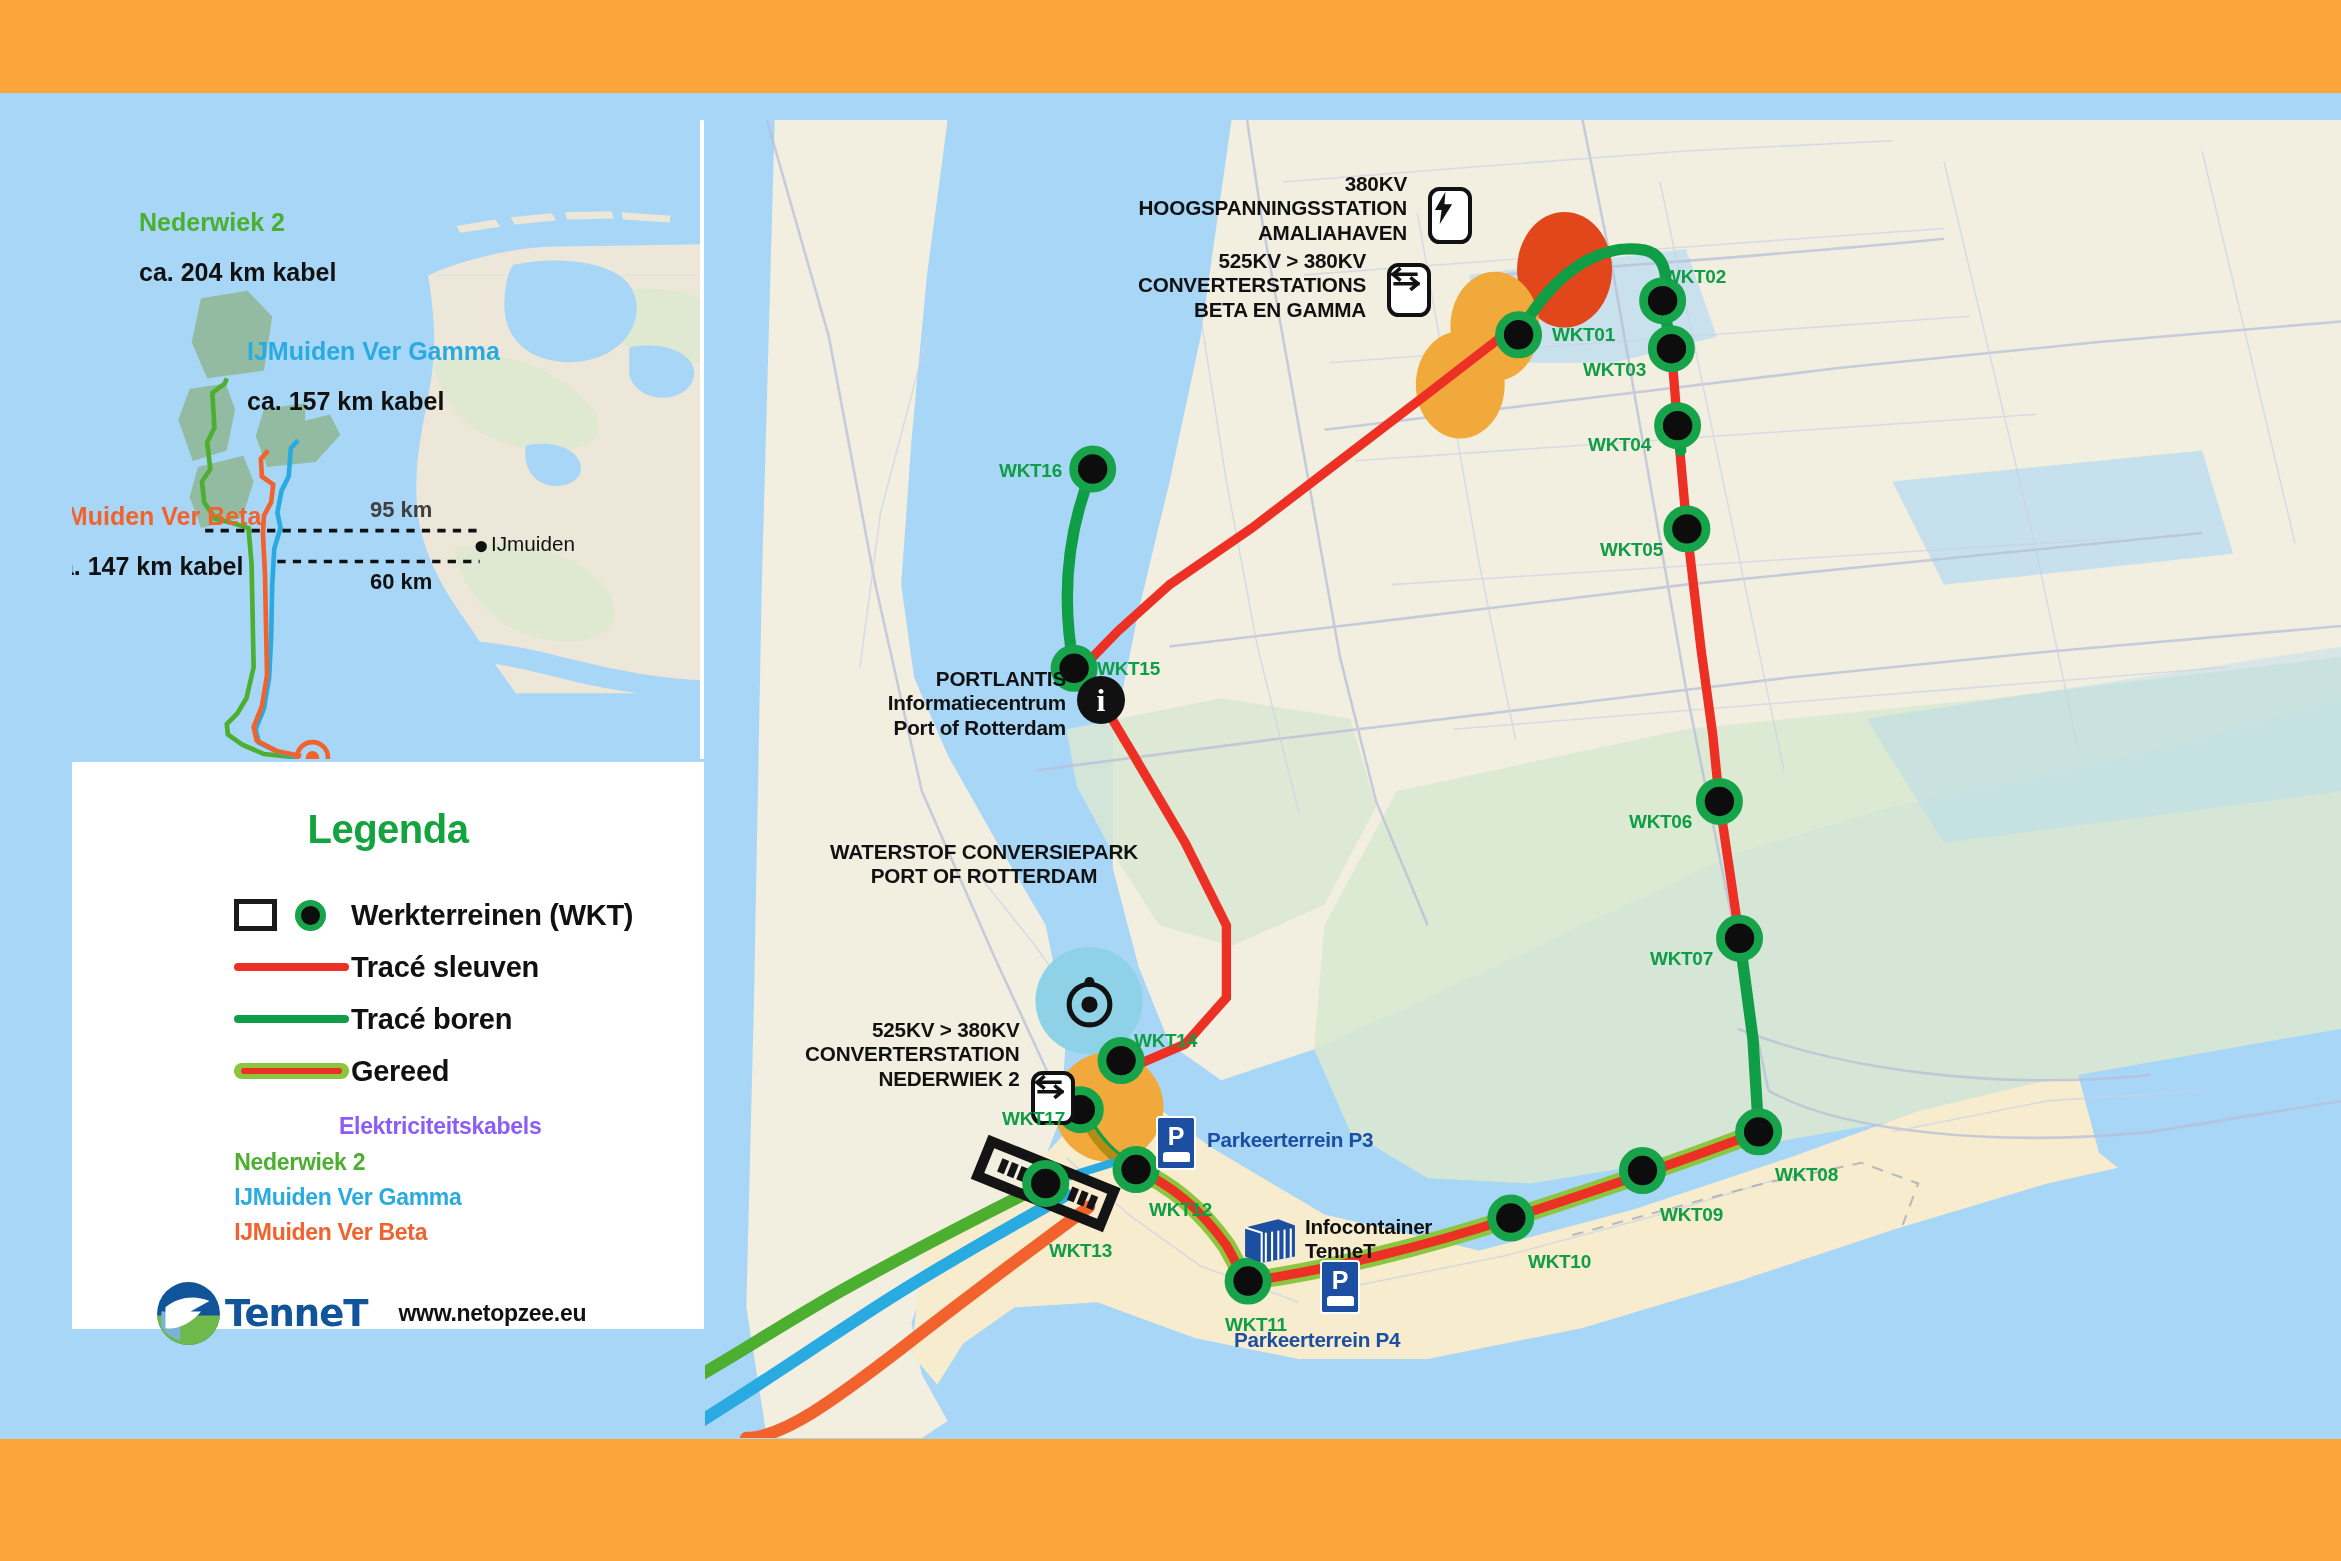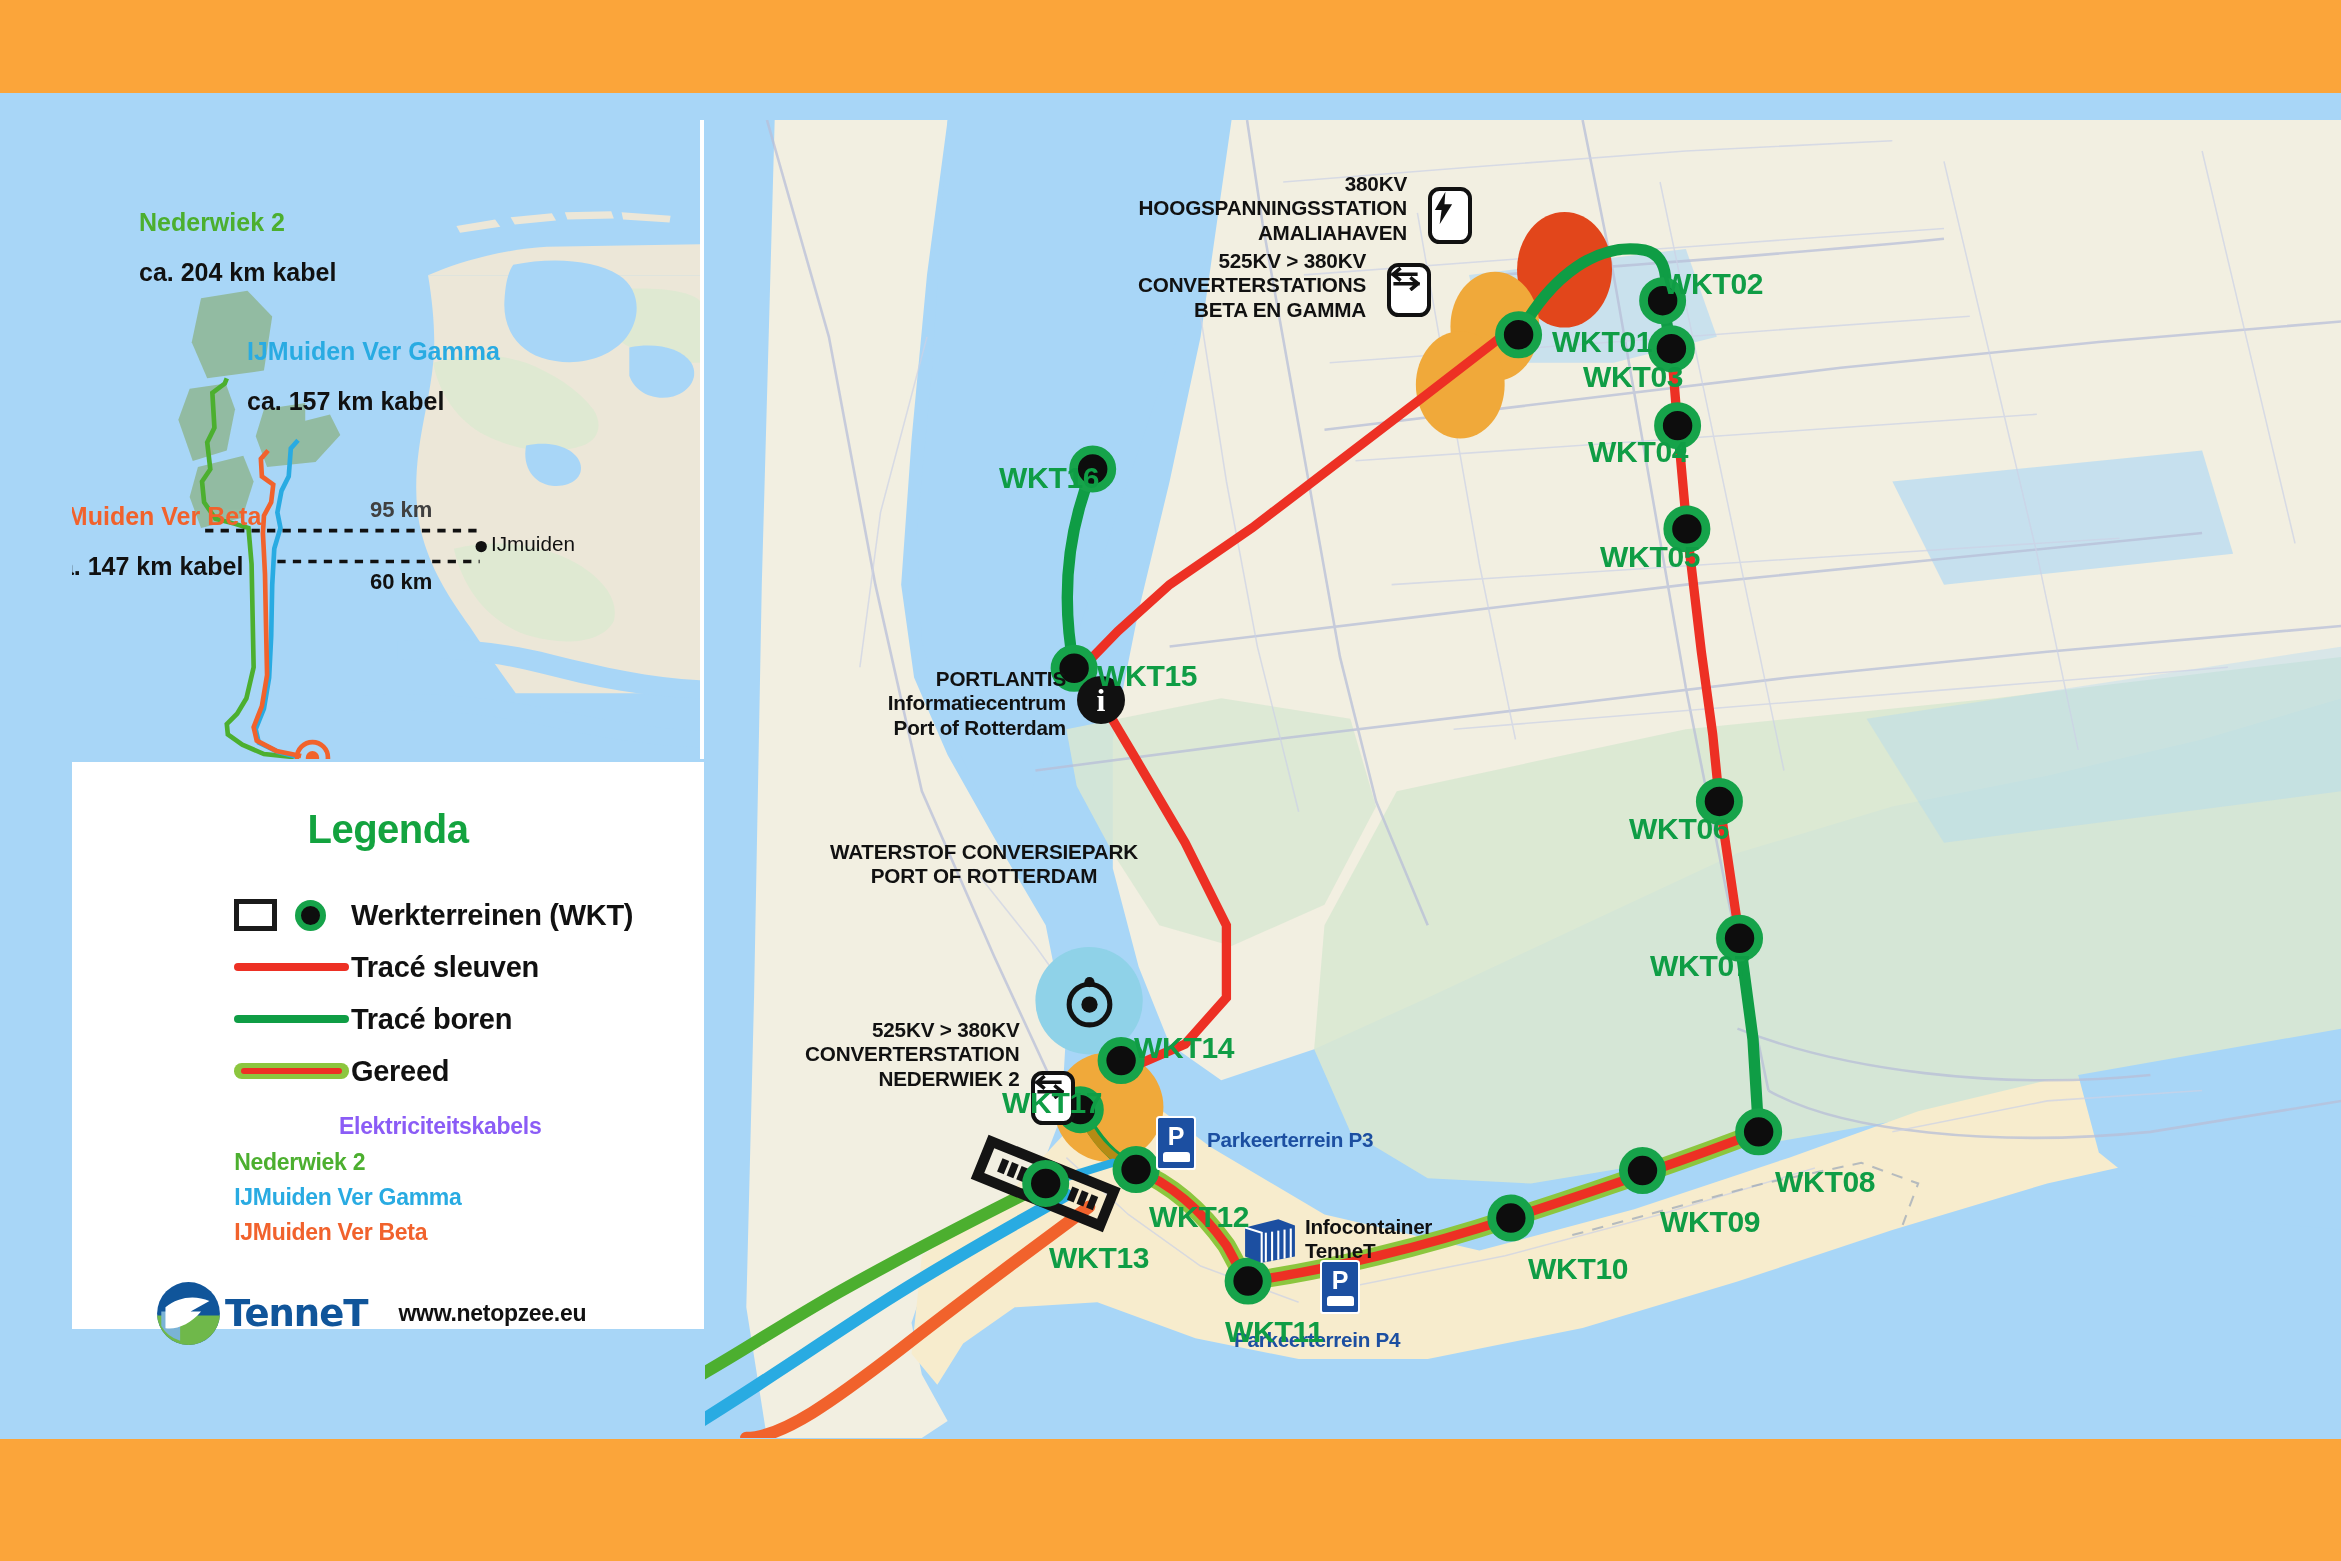--- a/index.html
+++ b/index.html
@@ -79,21 +79,21 @@
   .c-gm{color:#29abe2;}
   .c-bt{color:#f1622c;}
 
   .footerrow{display:flex;align-items:center;margin-top:30px;padding-left:83px;gap:31px;}
   .tennet-logo{display:flex;align-items:center;gap:3.1px;}
   .tennet-word{font-size:37px;font-weight:bold;color:#10559a;letter-spacing:-1px;font-family:"DejaVu Sans", sans-serif;}
   .site{font-size:23px;font-weight:bold;color:#111;letter-spacing:-0.3px;}
 
   
   .mlabel{position:absolute;font-weight:bold;white-space:pre;line-height:1.18;}
-  .wktlab{color:#0f9d45;font-size:30px;font-weight:bold;letter-spacing:-0.3px;}
+  .wktlab{color:#0f9d45;font-size:19px;font-weight:bold;letter-spacing:-0.3px;}
   .blacklab{color:#111111;font-size:20.7px;font-weight:bold;text-align:right;letter-spacing:-0.2px;}
   .blacklab.ctr{text-align:center;}
   .bluelab{color:#1c4fa1;font-size:20.7px;font-weight:bold;letter-spacing:-0.3px;}
   .blacklab2{color:#111111;font-size:20.7px;font-weight:bold;letter-spacing:-0.3px;}
 
   
   .badge{position:absolute;border:4.6px solid #111;border-radius:11.4px;background:#fff;display:flex;align-items:center;justify-content:center;box-sizing:border-box;}
   .infobadge{position:absolute;border-radius:50%;background:#111;display:flex;align-items:center;justify-content:center;color:#fff;font-weight:bold;font-family:"Liberation Serif",serif;}
   .parkicon{position:absolute;background:#1c4fa1;border:2.6px solid #fff;border-radius:3.6px;display:flex;flex-direction:column;align-items:center;justify-content:center;box-sizing:border-box;}
   .parkicon .p{color:#fff;font-weight:bold;line-height:1;}
@@ -325,21 +325,21 @@
         <div class="mlabel wktlab" style="left: 945px; top: 828px;">WKT07</div>
         <div class="mlabel wktlab" style="left: 1070px; top: 1044px;">WKT08</div>
         <div class="mlabel wktlab" style="left: 955px; top: 1084px;">WKT09</div>
         <div class="mlabel wktlab" style="left: 823px; top: 1131px;">WKT10</div>
         <div class="mlabel wktlab" style="left: 520px; top: 1194px;">WKT11</div>
         <div class="mlabel wktlab" style="left: 444px; top: 1079px;">WKT12</div>
         <div class="mlabel wktlab" style="left: 344px; top: 1120px;">WKT13</div>
         <div class="mlabel wktlab" style="left: 429px; top: 910px;">WKT14</div>
         <div class="mlabel wktlab" style="left: 392px; top: 538px;">WKT15</div>
         <div class="mlabel wktlab" style="left: 294px; top: 340px;">WKT16</div>
-        <div class="mlabel wktlab" style="left: 297px; top: 965px;">WKT17</div>
+        <div class="mlabel wktlab" style="left: 297px; top: 988px;">WKT17</div>
       </div>
   </div>
 
   <div class="inset">
     <svg width="628" height="639" viewBox="0 0 1217 1237">
       <rect x="0" y="0" width="1217" height="1237" fill="#a8d6f7"></rect>
 
       <path d="M 690,300 C 700,360 705,420 700,470 C 694,530 680,580 672,640
                C 664,700 665,760 680,810 C 700,880 735,930 770,980
                C 800,1025 830,1070 860,1110 L 1217,1110 L 1217,300 Z" fill="#ece7d8"></path>

